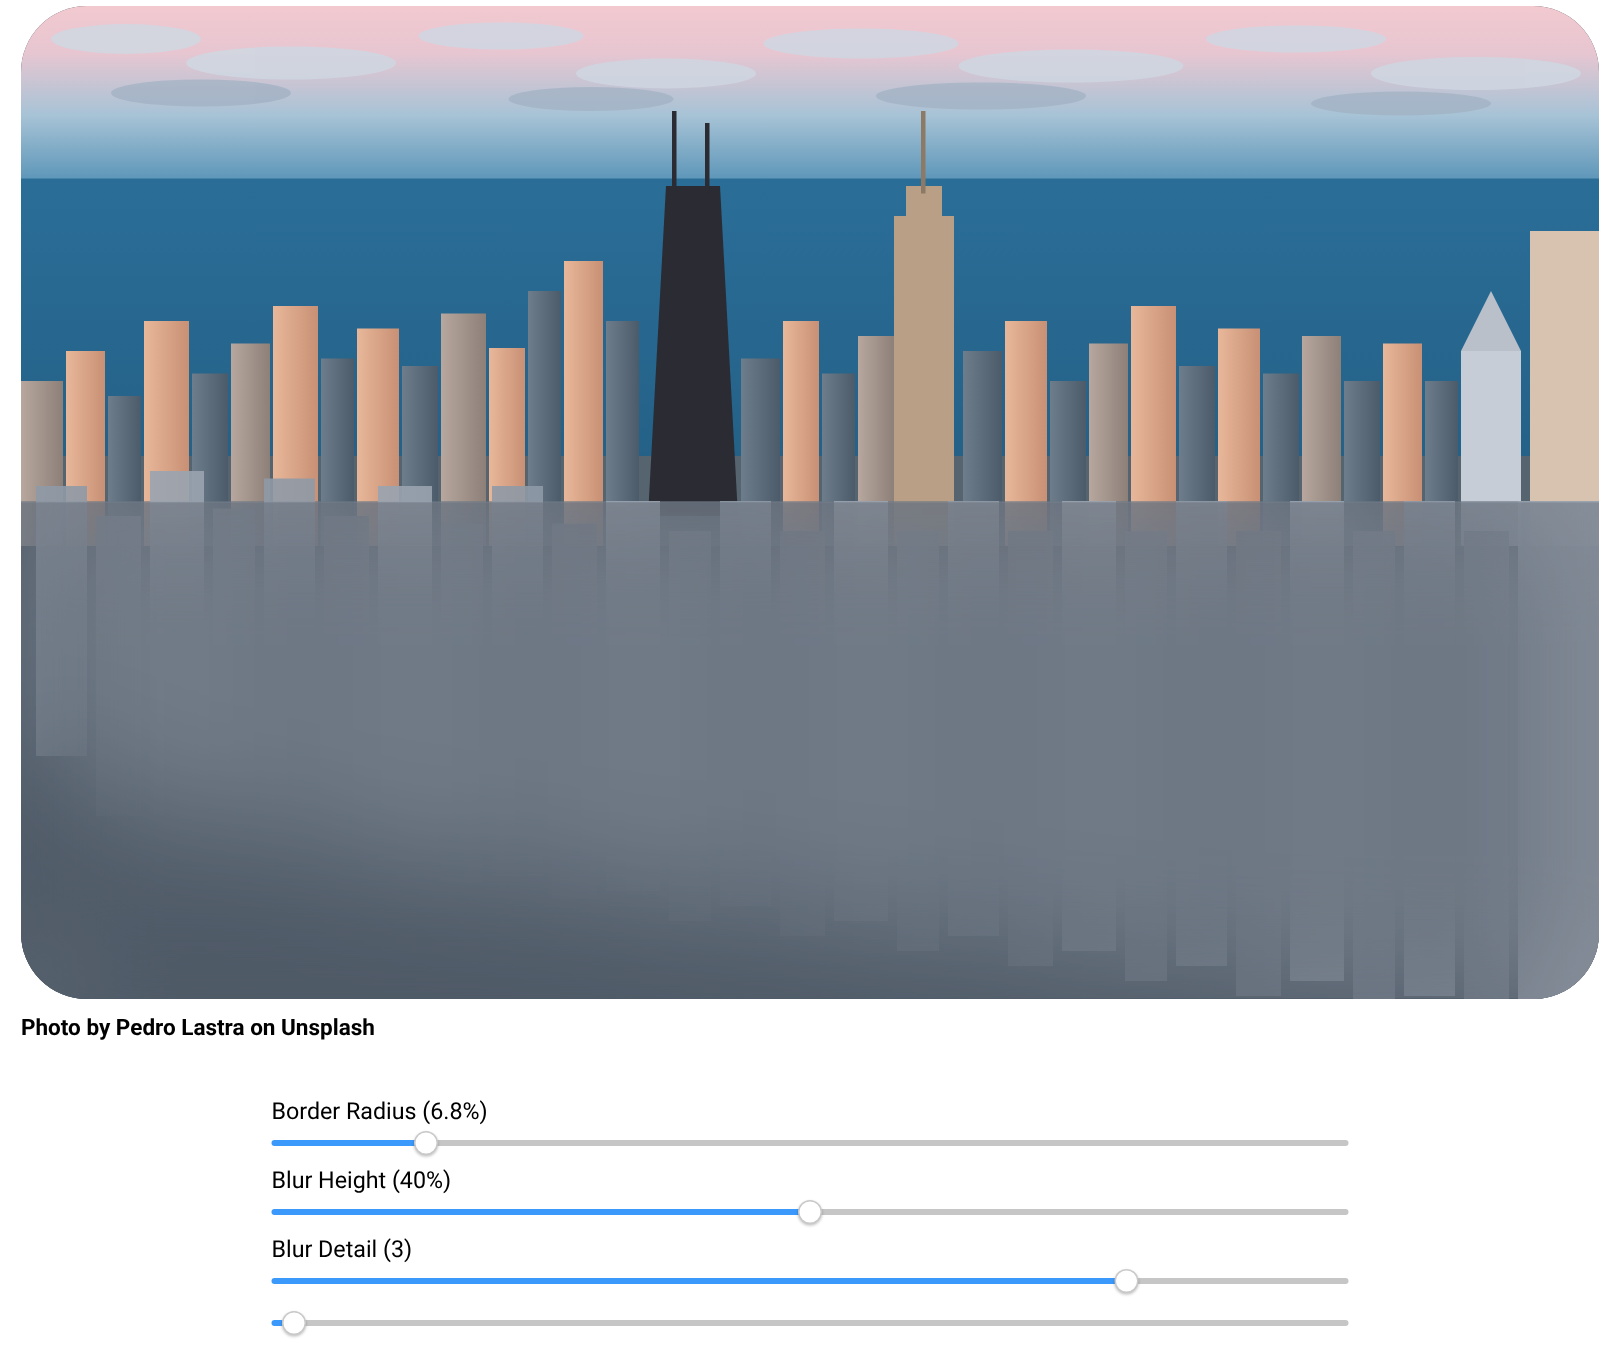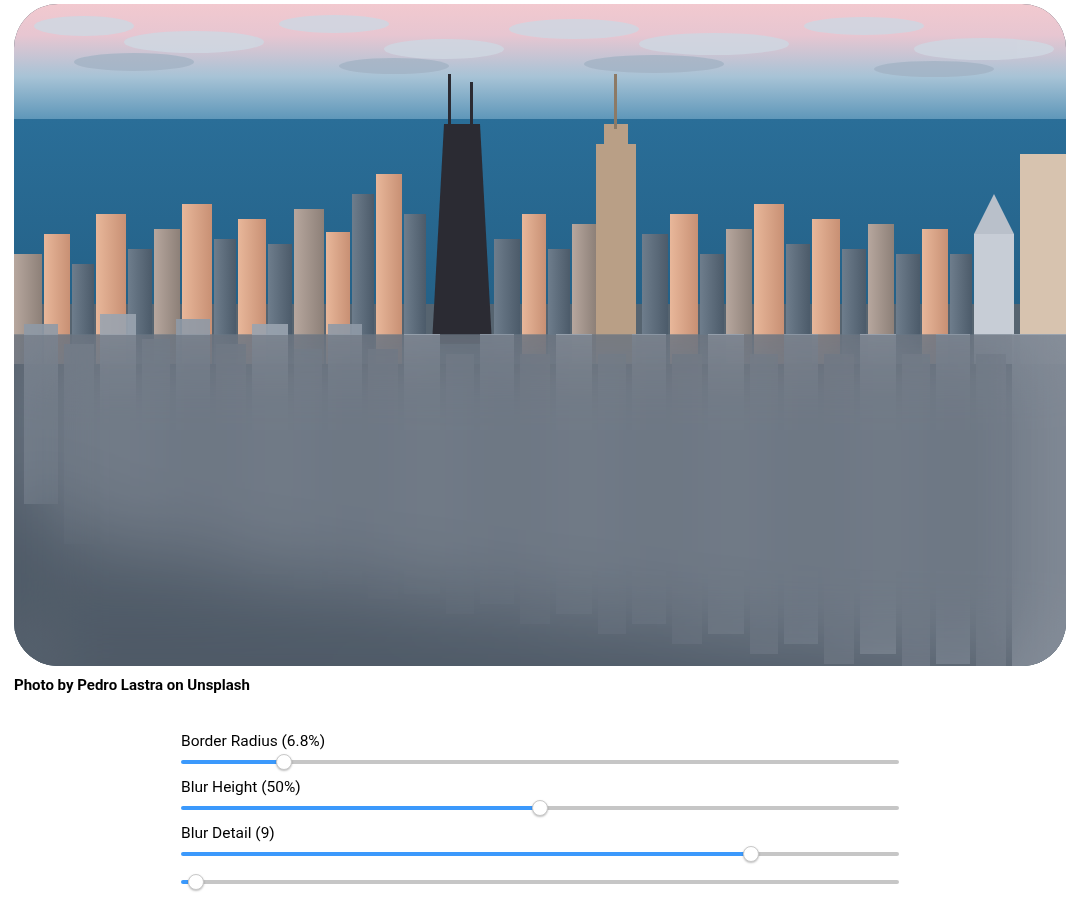--- a/index.html
+++ b/index.html
@@ -248,28 +248,28 @@
   <div class="controls">
 
     <div class="control">
       <div class="control-label">Border Radius (6.8%)</div>
       <div class="slider-wrap">
         <input type="range" class="slider" min="0" max="50" step="0.1" value="6.8" style="background: linear-gradient(to right, rgb(59, 153, 252) 0%, rgb(59, 153, 252) 13.6%, rgb(198, 198, 198) 13.6%, rgb(198, 198, 198) 100%);">
       </div>
     </div>
 
     <div class="control">
-      <div class="control-label">Blur Height (50%)</div>
+      <div class="control-label">Blur Height (40%)</div>
       <div class="slider-wrap">
         <input type="range" class="slider" min="0" max="100" step="1" value="50" style="background: linear-gradient(to right, rgb(59, 153, 252) 0%, rgb(59, 153, 252) 50%, rgb(198, 198, 198) 50%, rgb(198, 198, 198) 100%);">
       </div>
     </div>
 
     <div class="control">
-      <div class="control-label">Blur Detail (9)</div>
+      <div class="control-label">Blur Detail (3)</div>
       <div class="slider-wrap">
         <input type="range" class="slider" min="0" max="10" step="1" value="8" style="background: linear-gradient(to right, rgb(59, 153, 252) 0%, rgb(59, 153, 252) 80%, rgb(198, 198, 198) 80%, rgb(198, 198, 198) 100%);">
       </div>
     </div>
 
     <div class="control">
       <div class="slider-wrap">
         <input type="range" class="slider" min="0" max="50" step="0.1" value="0.5" style="background: linear-gradient(to right, rgb(59, 153, 252) 0%, rgb(59, 153, 252) 1%, rgb(198, 198, 198) 1%, rgb(198, 198, 198) 100%);">
       </div>
     </div>

